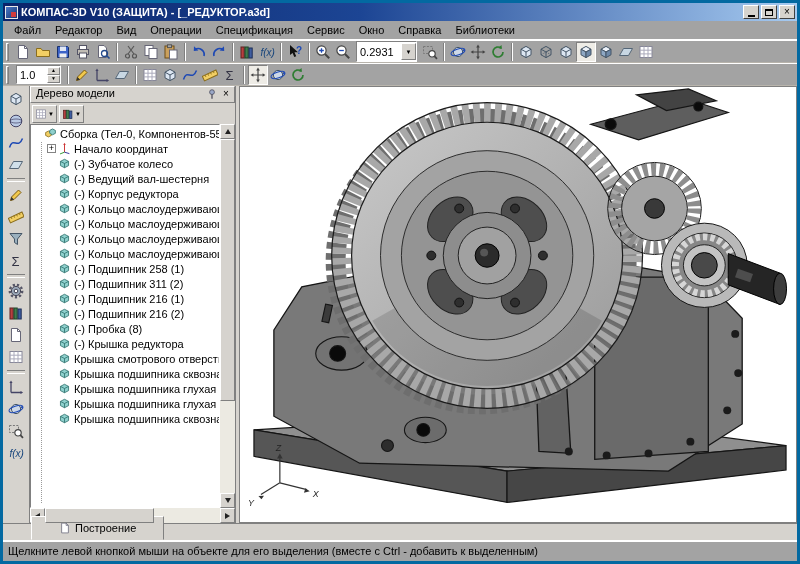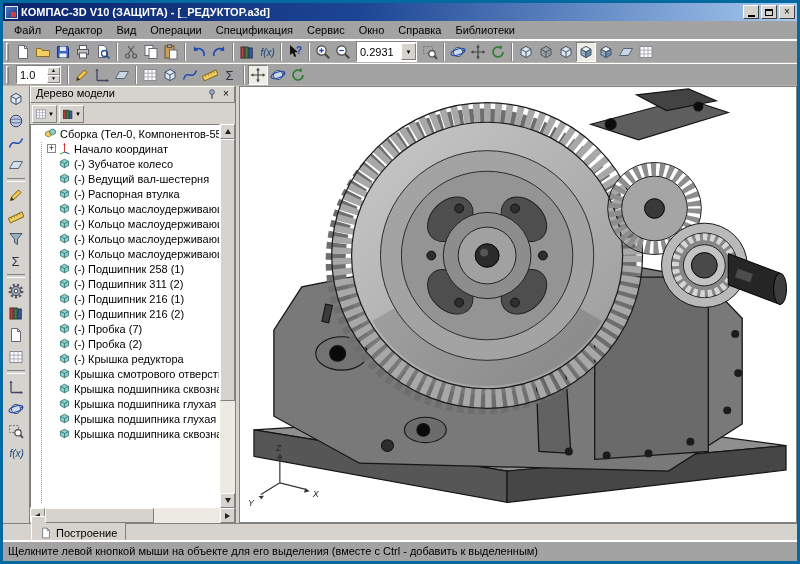--- a/index.html
+++ b/index.html
@@ -60,21 +60,21 @@
 .hthumb{position:absolute;left:0;top:0;bottom:0;width:62%;background:#d6d3ce;border:1px solid;border-color:#fff #808080 #808080 #fff}
 .scrollbtn{width:15px;height:15px;flex:0 0 15px;background:#d6d3ce;border:1px solid;border-color:#fff #808080 #808080 #fff;display:flex;align-items:center;justify-content:center}
 .tri-up{width:0;height:0;border-left:3px solid transparent;border-right:3px solid transparent;border-bottom:5px solid #222}
 .tri-down{width:0;height:0;border-left:3px solid transparent;border-right:3px solid transparent;border-top:5px solid #222}
 .tri-left{width:0;height:0;border-top:3px solid transparent;border-bottom:3px solid transparent;border-right:5px solid #222}
 .tri-right{width:0;height:0;border-top:3px solid transparent;border-bottom:3px solid transparent;border-left:5px solid #222}
 .splitter{width:3px;flex:0 0 3px;background:#d6d3ce}
 .viewport{flex:1;position:relative;background:#fff;border:1px solid #808080;min-width:0}
 .scene{position:absolute;inset:0;width:100%;height:100%}
 .tabbar{height:17px;flex:0 0 17px;display:flex;align-items:flex-end;background:#d6d3ce;border-top:1px solid #808080;padding-left:28px}
-.tab{height:24px;display:flex;align-items:flex-end;gap:4px;padding:0 8px;background:#d6d3ce;border:1px solid;border-color:#fff #808080 #d6d3ce #fff}
+.tab{height:24px;display:flex;align-items:center;gap:4px;padding:0 27px;background:#d6d3ce;border:1px solid;border-color:#fff #808080 #d6d3ce #fff}
 .statusbar{height:18px;flex:0 0 18px;display:flex;align-items:center;padding:10px 5px;border-top:1px solid #fff;box-shadow:inset 0 1px 0 #fff;white-space:nowrap;overflow:hidden}
 </style>
 </head>
 <body>
 
 <svg width="0" height="0" style="position:absolute" aria-hidden="true">
   <defs>
     <symbol id="s-page" viewBox="0 0 16 16">
         <path d="M3.5 1.5h6l3 3v10h-9z" fill="#fff" stroke="#667"></path>
         <path d="M9.5 1.5v3h3" fill="none" stroke="#667"></path>
@@ -665,29 +665,29 @@
 
             <div class="trow" data-ind="1">
               <span class="expbox"></span>
               <svg class="ic13">
                 <use href="#s-part"></use>
               </svg>
               <span class="tlabel">(-) Ведущий вал-шестерня</span>
             </div>
 
 
-
-
-            <div class="trow" data-ind="1">
-              <span class="expbox"></span>
-              <svg class="ic13">
-                <use href="#s-part"></use>
-              </svg>
-              <span class="tlabel">(-) Распорная втулка</span>
-            </div>
+            <div class="trow" data-ind="1">
+              <span class="expbox"></span>
+              <svg class="ic13">
+                <use href="#s-part"></use>
+              </svg>
+              <span class="tlabel">(-) Корпус редуктора</span>
+            </div>
+
+
 
             <div class="trow" data-ind="1">
               <span class="expbox"></span>
               <svg class="ic13">
                 <use href="#s-part"></use>
               </svg>
               <span class="tlabel">(-) Кольцо маслоудерживающее 1 (1)</span>
             </div>
 
             <div class="trow" data-ind="1">
@@ -744,30 +744,23 @@
                 <use href="#s-part"></use>
               </svg>
               <span class="tlabel">(-) Подшипник 216 (2)</span>
             </div>
 
             <div class="trow" data-ind="1">
               <span class="expbox"></span>
               <svg class="ic13">
                 <use href="#s-part"></use>
               </svg>
-              <span class="tlabel">(-) Пробка (7)</span>
-            </div>
-
-            <div class="trow" data-ind="1">
-              <span class="expbox"></span>
-              <svg class="ic13">
-                <use href="#s-part"></use>
-              </svg>
-              <span class="tlabel">(-) Пробка (2)</span>
-            </div>
+              <span class="tlabel">(-) Пробка (8)</span>
+            </div>
+
 
             <div class="trow" data-ind="1">
               <span class="expbox"></span>
               <svg class="ic13">
                 <use href="#s-part"></use>
               </svg>
               <span class="tlabel">(-) Крышка редуктора</span>
             </div>
 
             <div class="trow" data-ind="1">

